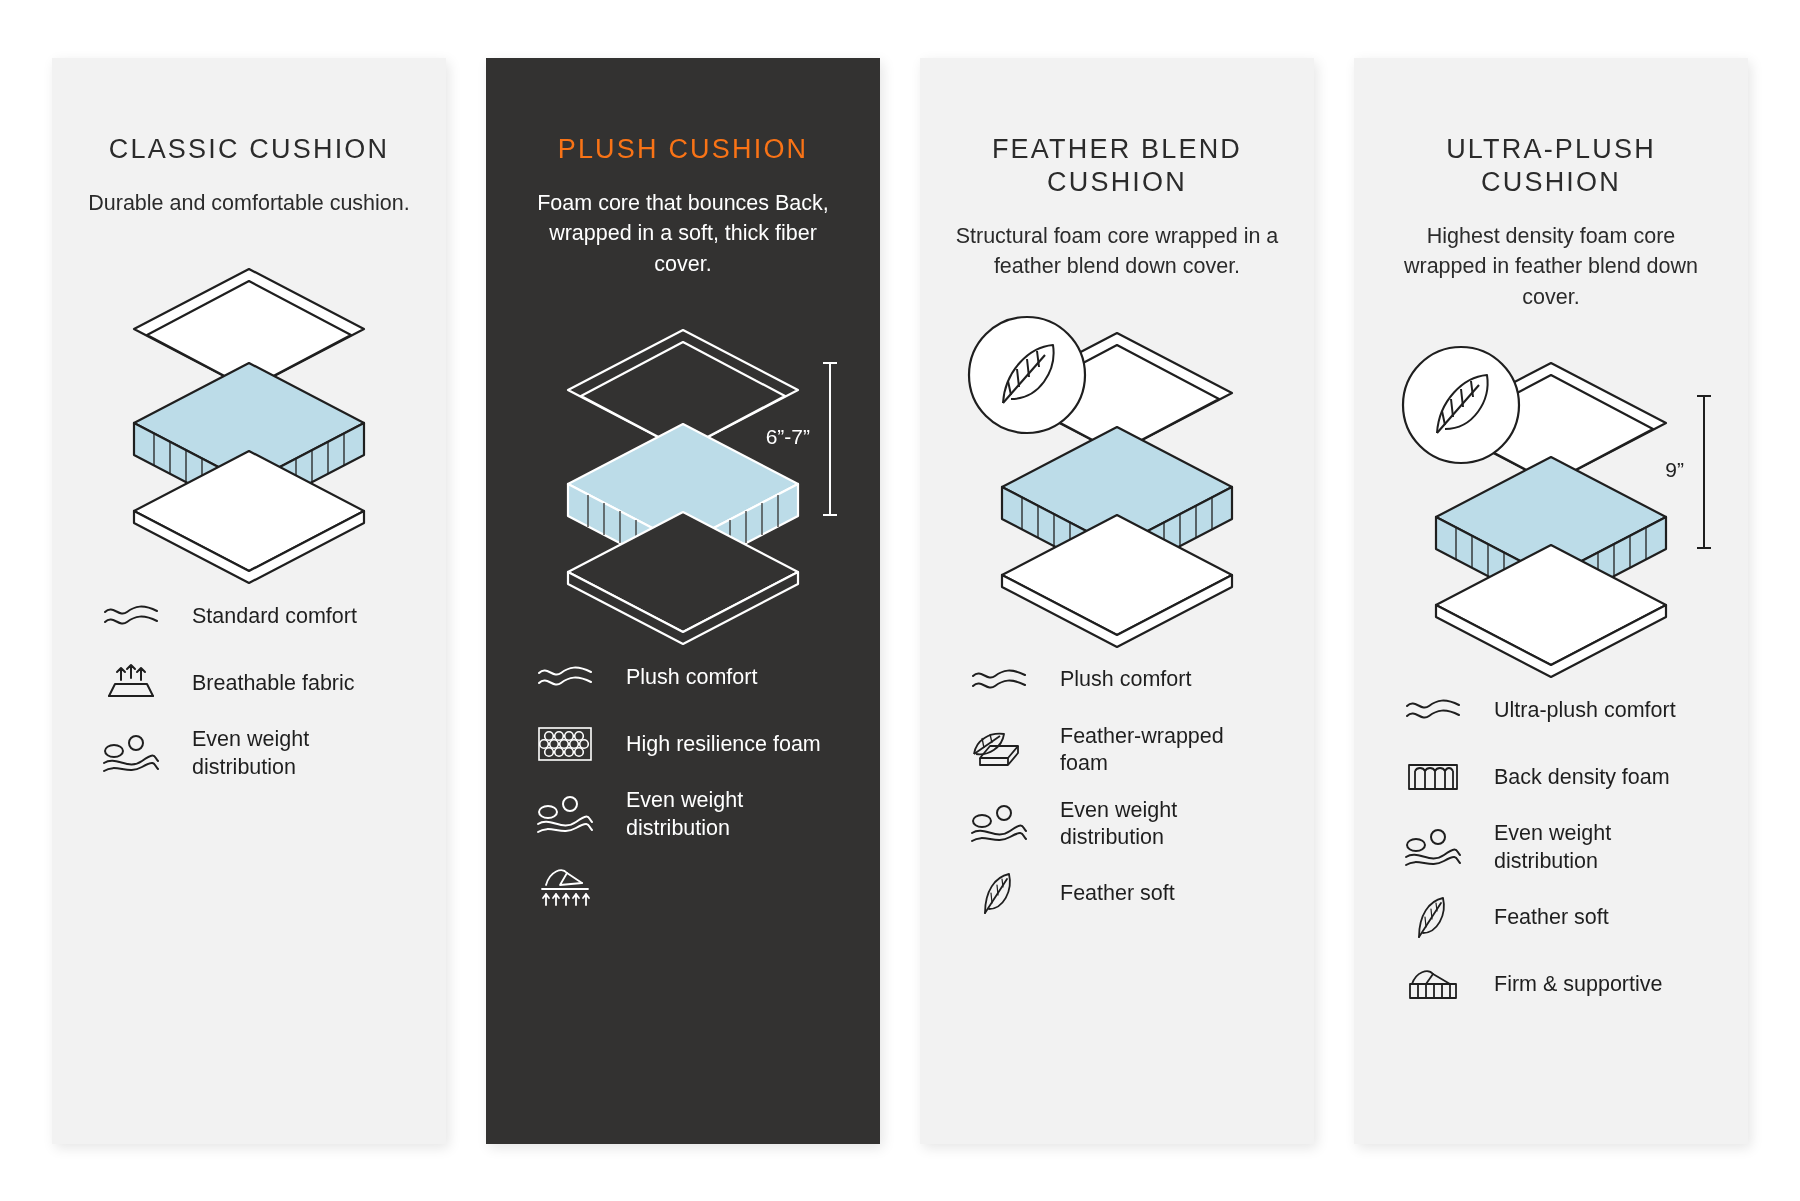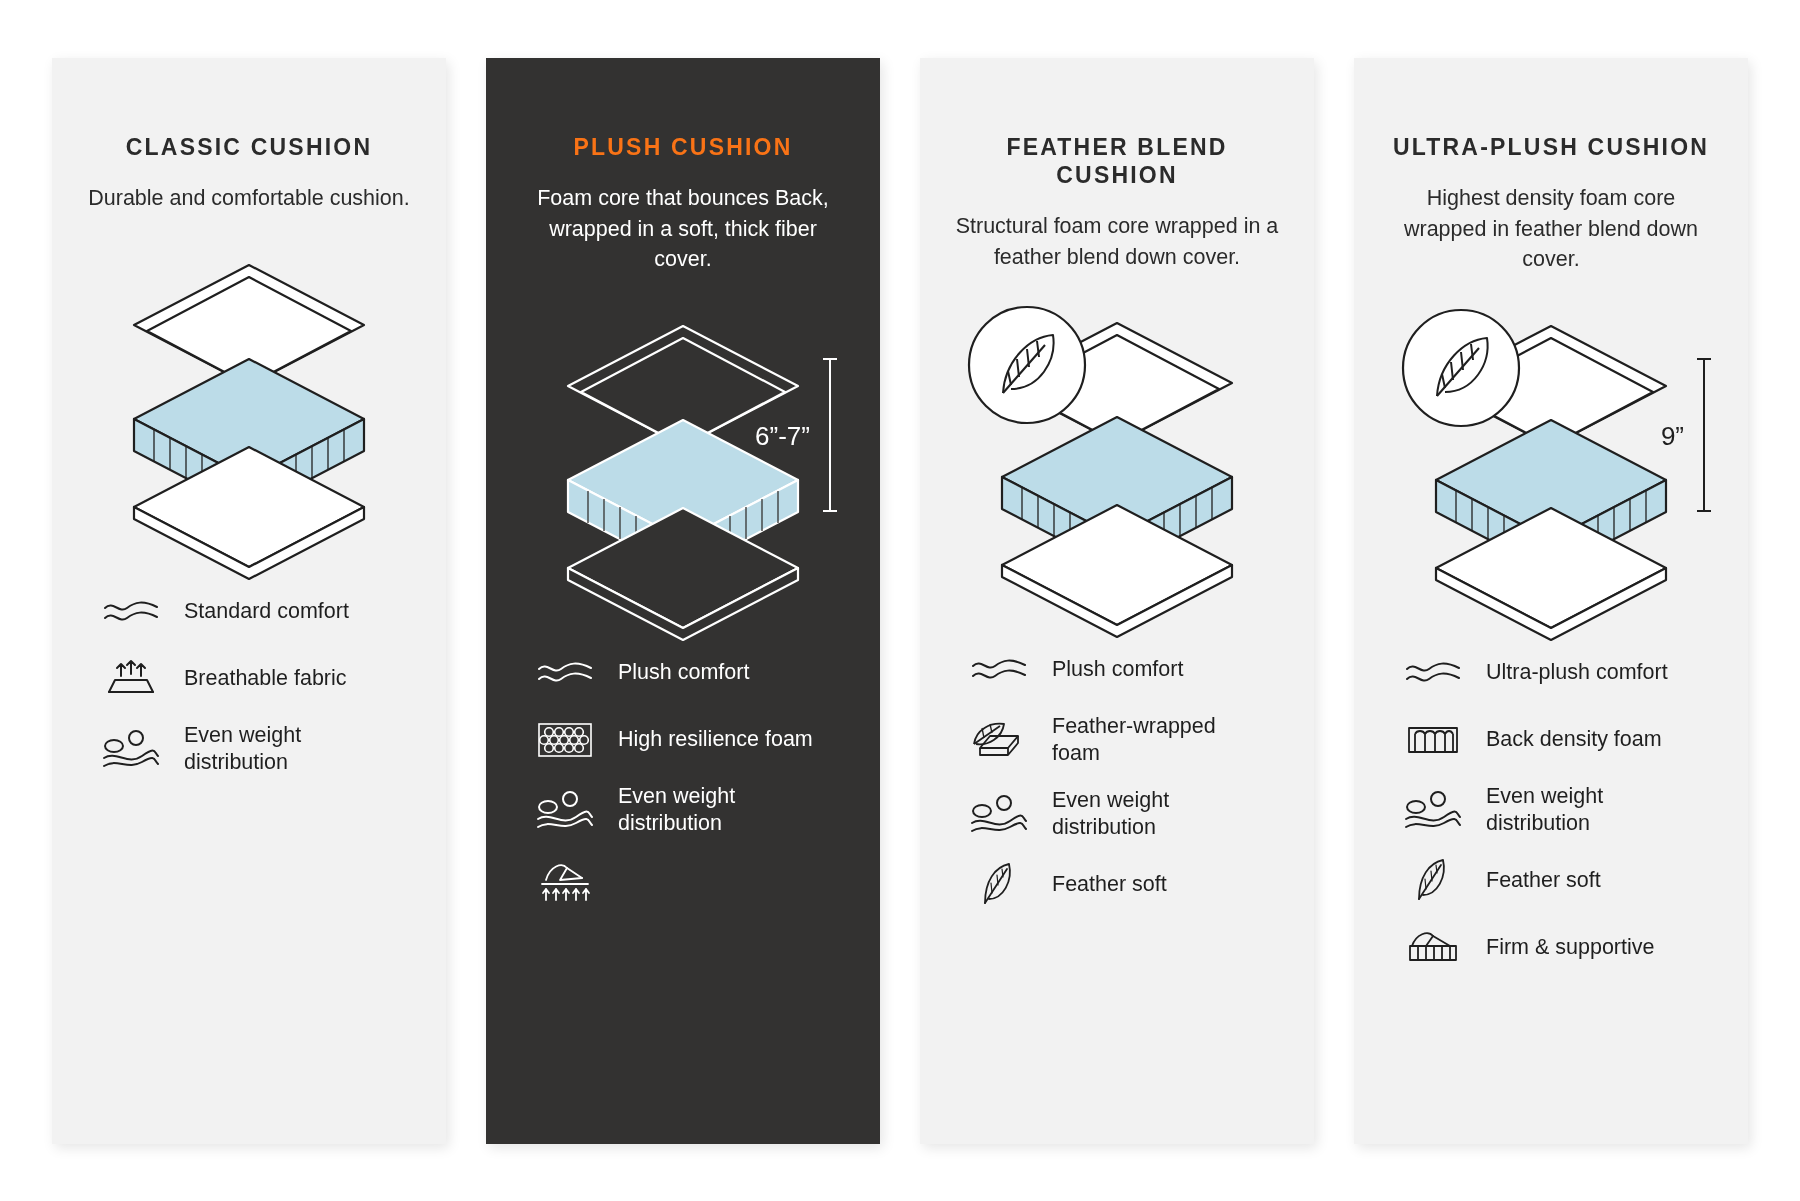--- a/index.html
+++ b/index.html
@@ -34,22 +34,22 @@
     flex-direction: column;
     align-items: center;
     padding: 0 26px;
     position: relative;
   }
   .card.dark {
     background: #333231;
   }
   .card-title {
     margin-top: 75px;
-    font-size: 23px;
-    font-weight: bold;
+    font-size: 27px;
+    font-weight: normal;
     letter-spacing: 2.2px;
     color: #2b2b2b;
     text-align: center;
     line-height: 1.22;
     text-transform: uppercase;
   }
   .card.dark .card-title { color: #f97316; }
 
   .card-desc {
     margin-top: 22px;
@@ -77,21 +77,21 @@
     margin-top: 26px;
     padding-left: 22px;
     box-sizing: border-box;
     display: flex;
     flex-direction: column;
     gap: 19px;
   }
   .feature {
     display: flex;
     align-items: center;
-    gap: 22px;
+    gap: 30px;
   }
   .feature-icon {
     width: 62px;
     min-width: 62px;
     height: 48px;
     display: flex;
     align-items: center;
     justify-content: center;
   }
   .feature-icon svg { display: block; overflow: visible; }
@@ -103,21 +103,21 @@
   }
   .card.dark .feature-label { color: #ffffff; }
 
   .dim {
     position: absolute;
     display: flex;
     align-items: center;
     gap: 9px;
   }
   .dim-label {
-    font-size: 26px;
+    font-size: 21px;
     color: #1f1f1f;
     white-space: nowrap;
     text-align: center;
   }
   .card.dark .dim-label { color: #ffffff; }
 </style>
 </head>
 <body>
 
 <div class="board">

